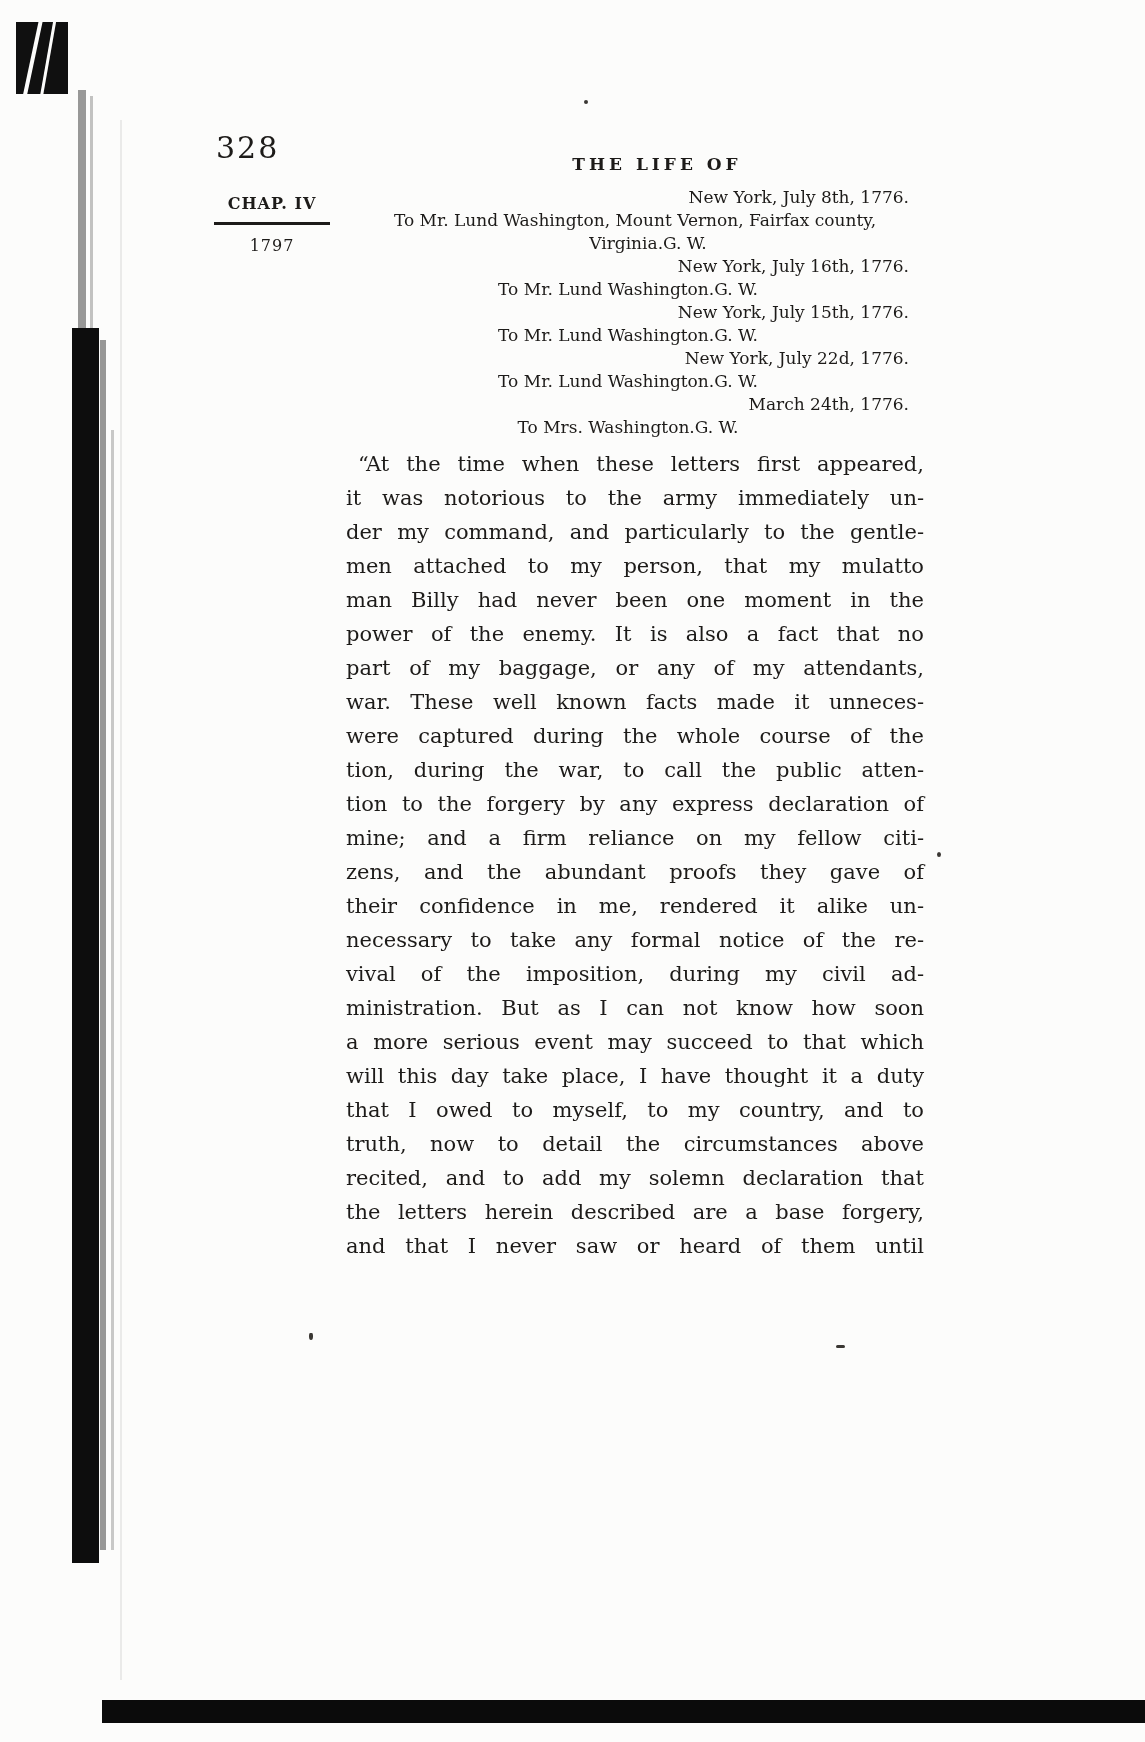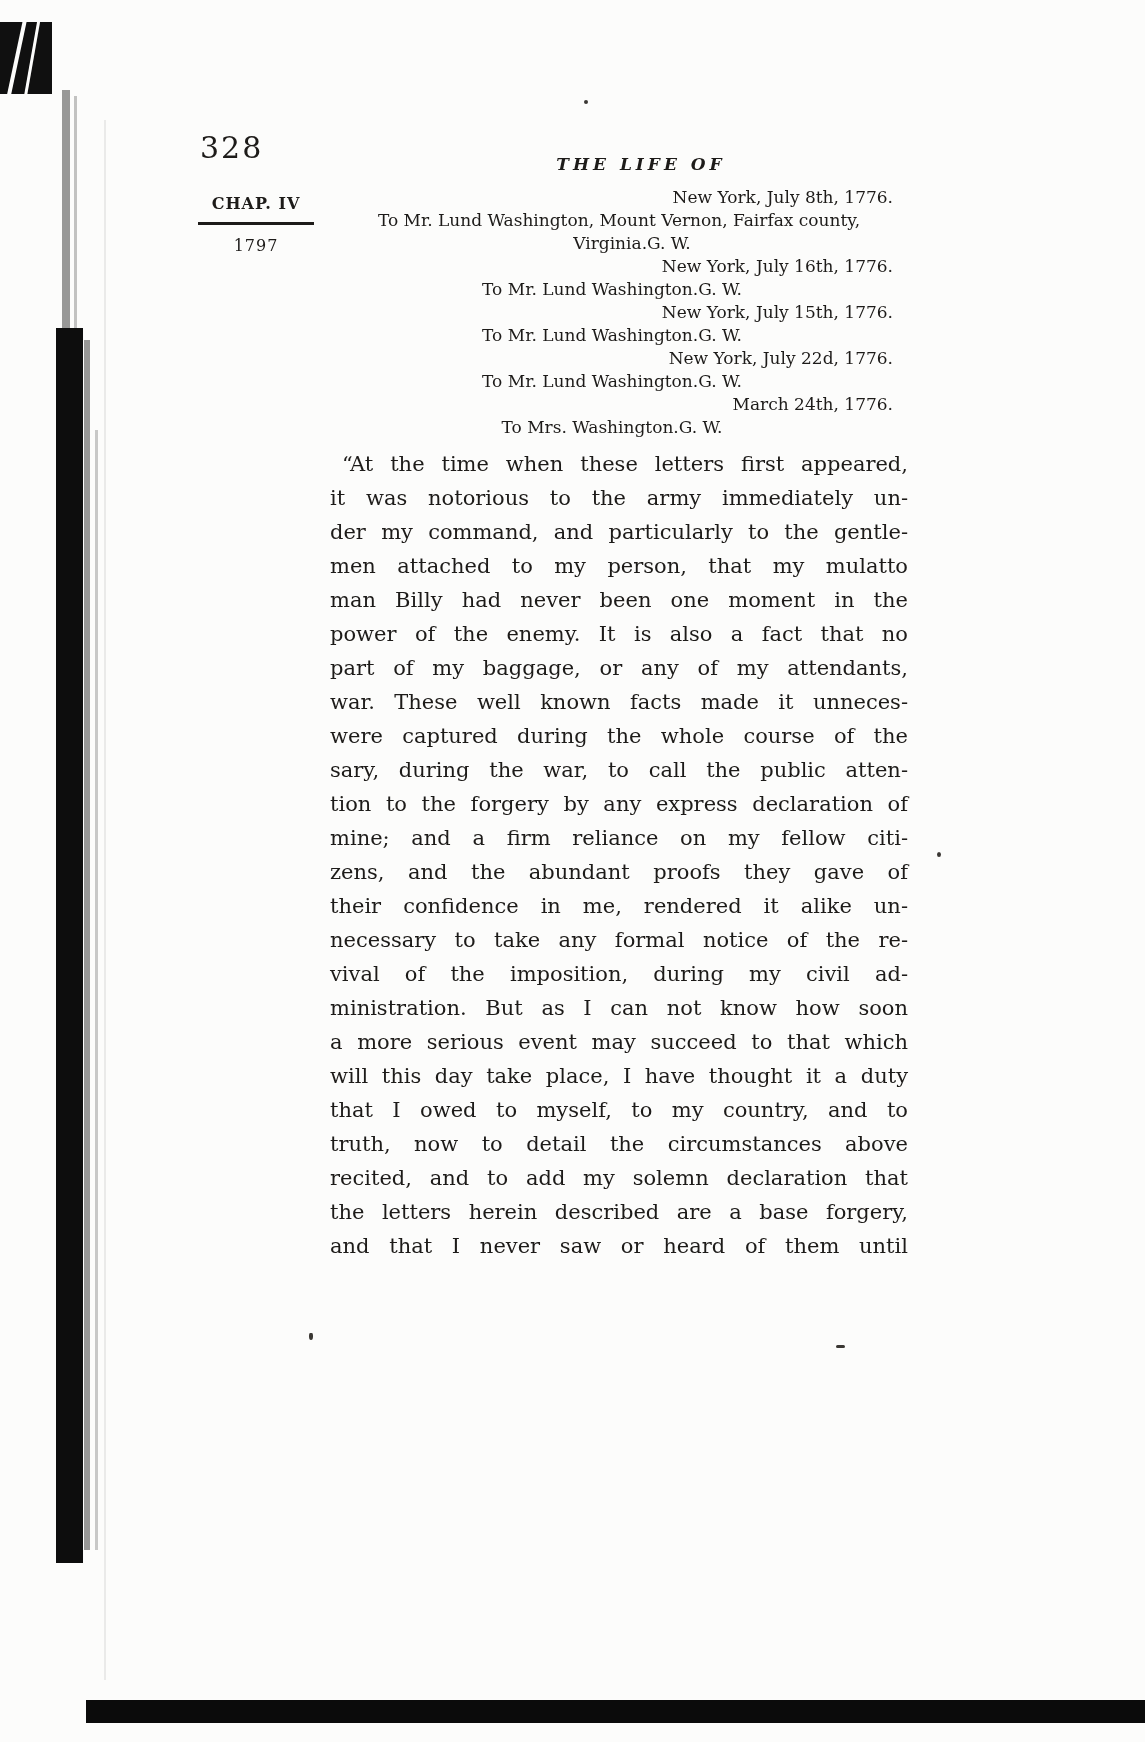--- a/index.html
+++ b/index.html
@@ -6,26 +6,26 @@
   * { margin:0; padding:0; box-sizing:border-box; }
   html, body { width:1145px; height:1742px; }
   body {
     position:relative;
     width:1145px; height:1742px;
     background:#fcfcfb;
     color:#1d1b19;
     font-family:"DejaVu Serif","Liberation Serif",serif;
     overflow:hidden;
   }
-  .abs { position:absolute; }
+  .abs { position:absolute;margin-left:16px; }
 
   
   .page-number { left:200px; top:130px; font-size:30px; letter-spacing:2px; }
   .running-header { left:352px; top:154px; width:578px; text-align:center;
-                    font-size:17px; font-weight:700; letter-spacing:4px;font-style:italic; }
+                    font-size:17px; font-weight:700; letter-spacing:4px; }
 
   .chapter-block { left:198px; top:194px; width:116px; text-align:center; }
   .chapter-label { font-size:16px; font-weight:700; letter-spacing:1px; }
   .chapter-rule  { height:3px; background:#1d1b19; margin-top:9px; }
   .chapter-year  { font-size:16px; margin-top:11px; letter-spacing:1px; }
 
   .letters-block { left:345px; top:186px; width:548px;
                    font-size:17px; font-weight:400; line-height:23px; }
   .letter-date   { text-align:right; }
   .letter-to-row { display:flex; justify-content:center; white-space:nowrap; }
@@ -132,21 +132,21 @@
 <div class="abs body-paragraph">
     <div class="body-line">“At the time when these letters first appeared,</div>
     <div class="body-line">it was notorious to the army immediately un-</div>
     <div class="body-line">der my command, and particularly to the gentle-</div>
     <div class="body-line">men attached to my person, that my mulatto</div>
     <div class="body-line">man Billy had never been one moment in the</div>
     <div class="body-line">power of the enemy. It is also a fact that no</div>
     <div class="body-line">part of my baggage, or any of my attendants,</div>
     <div class="body-line">war. These well known facts made it unneces-</div>
     <div class="body-line">were captured during the whole course of the</div>
-    <div class="body-line">sary, during the war, to call the public atten-</div>
+    <div class="body-line">tion, during the war, to call the public atten-</div>
     <div class="body-line">tion to the forgery by any express declaration of</div>
     <div class="body-line">mine; and a firm reliance on my fellow citi-</div>
     <div class="body-line">zens, and the abundant proofs they gave of</div>
     <div class="body-line">their confidence in me, rendered it alike un-</div>
     <div class="body-line">necessary to take any formal notice of the re-</div>
     <div class="body-line">vival of the imposition, during my civil ad-</div>
     <div class="body-line">ministration. But as I can not know how soon</div>
     <div class="body-line">a more serious event may succeed to that which</div>
     <div class="body-line">will this day take place, I have thought it a duty</div>
     <div class="body-line">that I owed to myself, to my country, and to</div>

